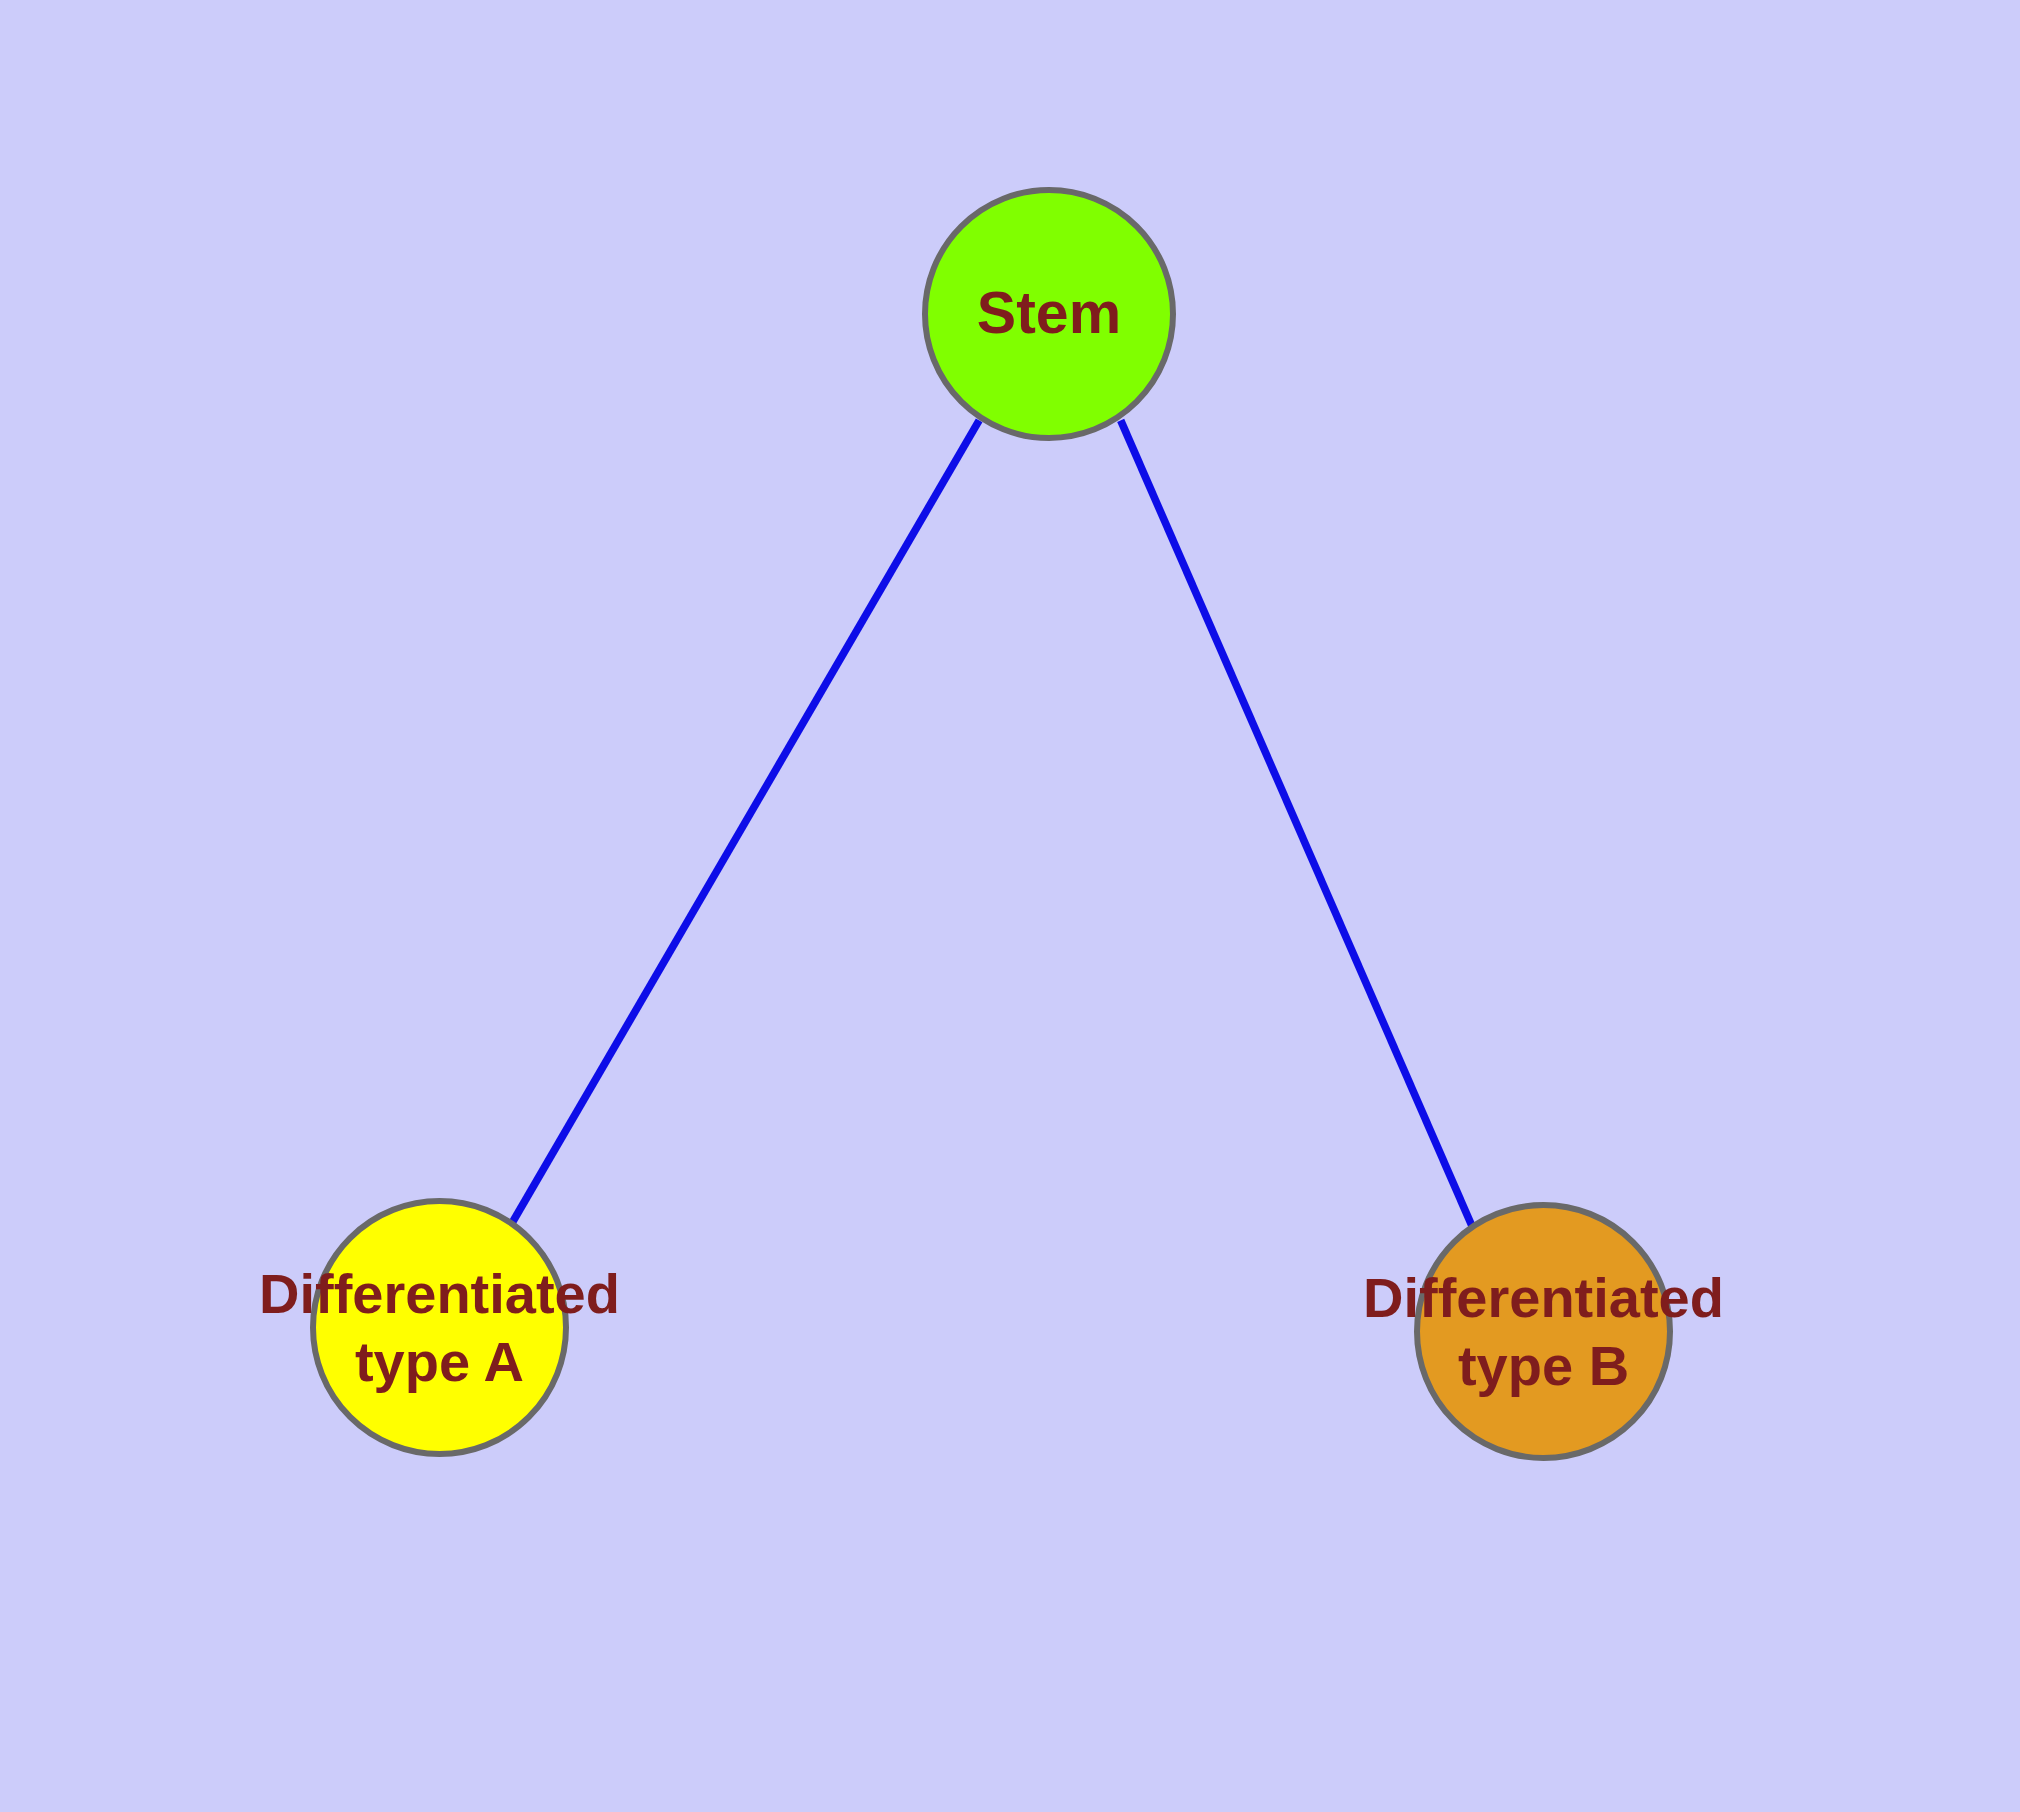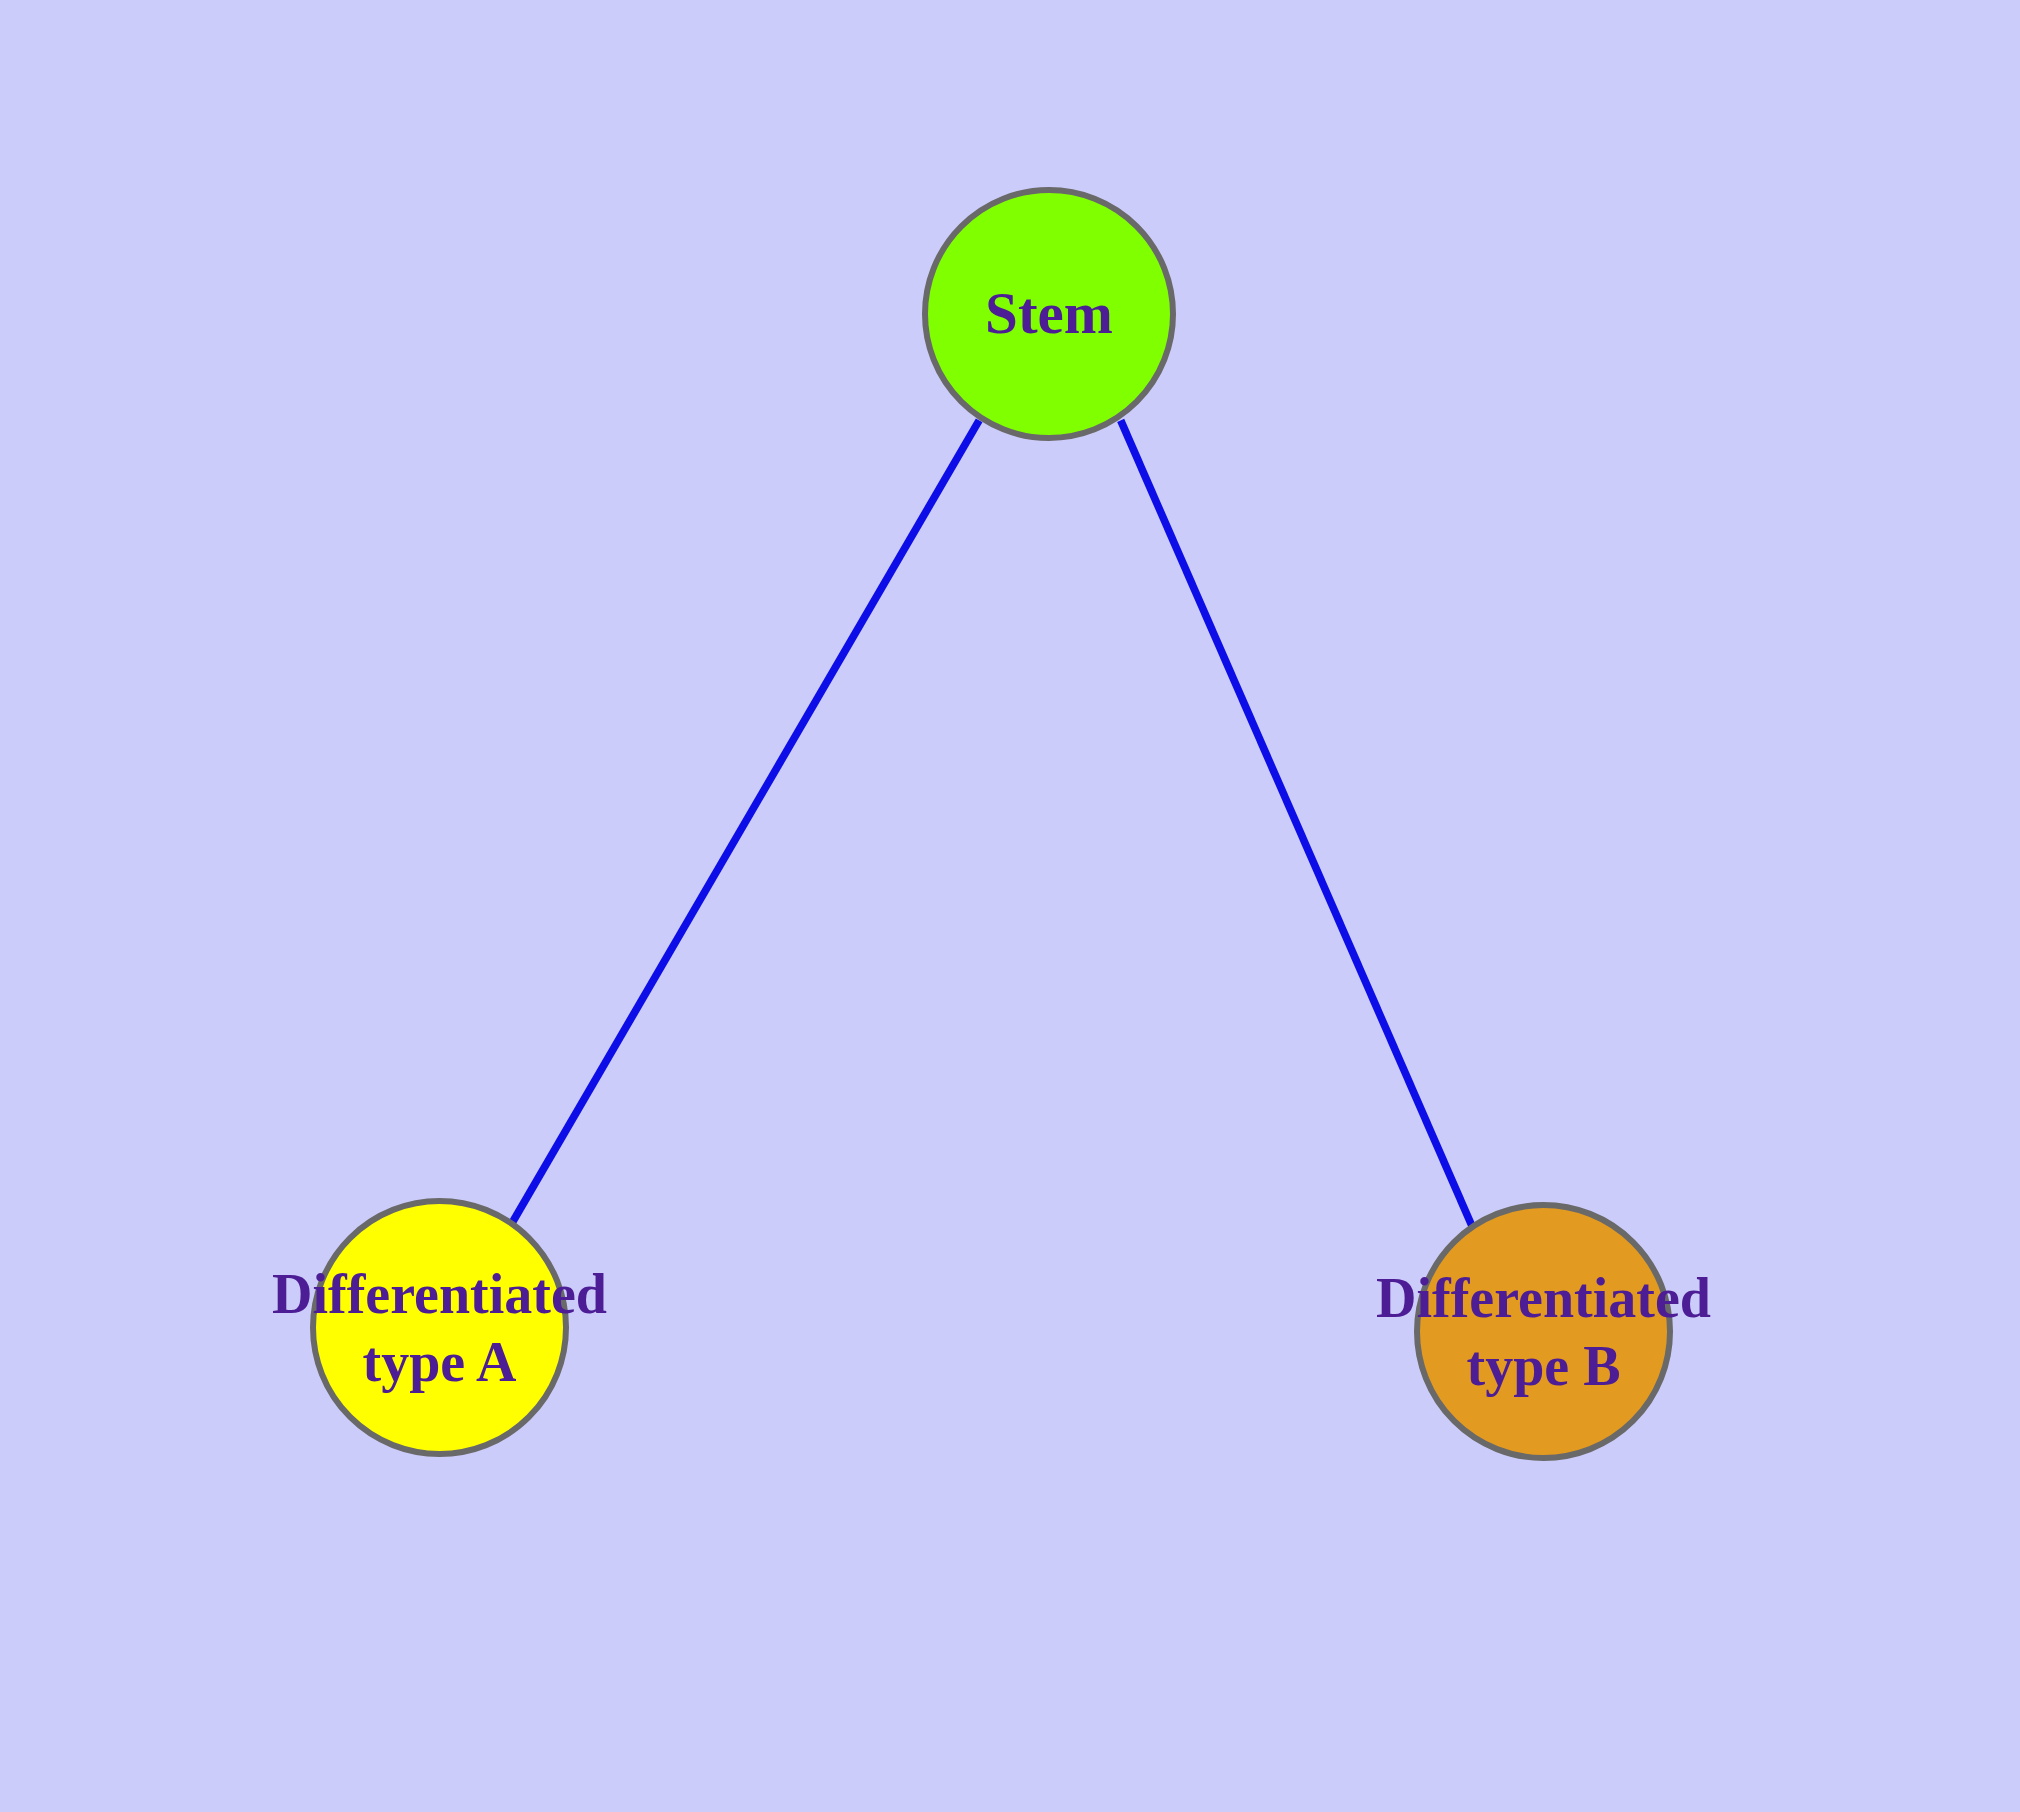--- a/index.html
+++ b/index.html
@@ -36,25 +36,25 @@
     align-items: center;
     justify-content: center;
   }
   .node-label {
     position: absolute;
     left: 50%;
     top: 50%;
     transform: translate(-50%, -50%);
     white-space: pre;
     text-align: center;
-    font-family: Liberation Serif, serif;
+    font-family: Liberation Sans, sans-serif;
     font-weight: bold;
     font-size: 56px;
     line-height: 1.22;
-    color: #4c1d95;
+    color: #7f1d1d;
     pointer-events: none;
   }
   #node-stem {
     left: 922px;
     top: 187px;
     width: 254px;
     height: 254px;
     background: #80ff00;
   }
   #node-stem .node-label { font-size: 59px; }

